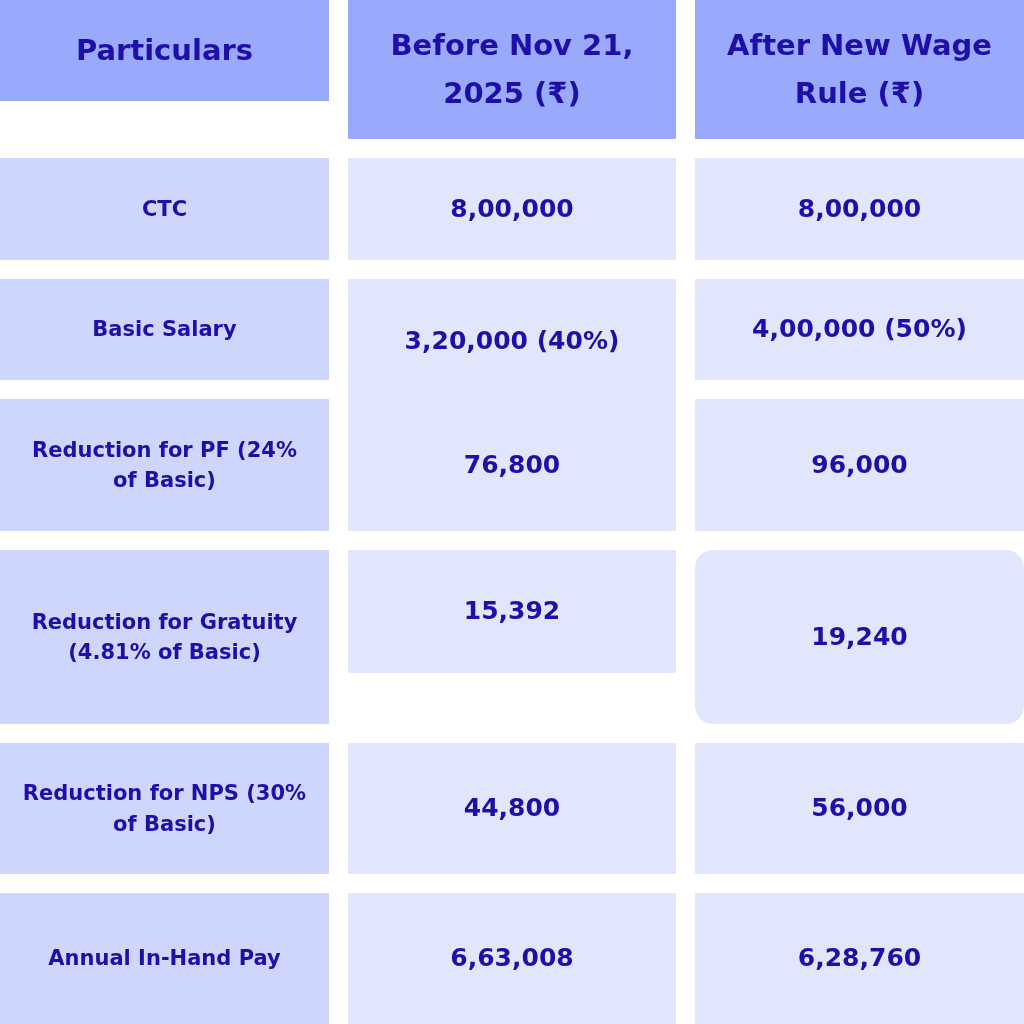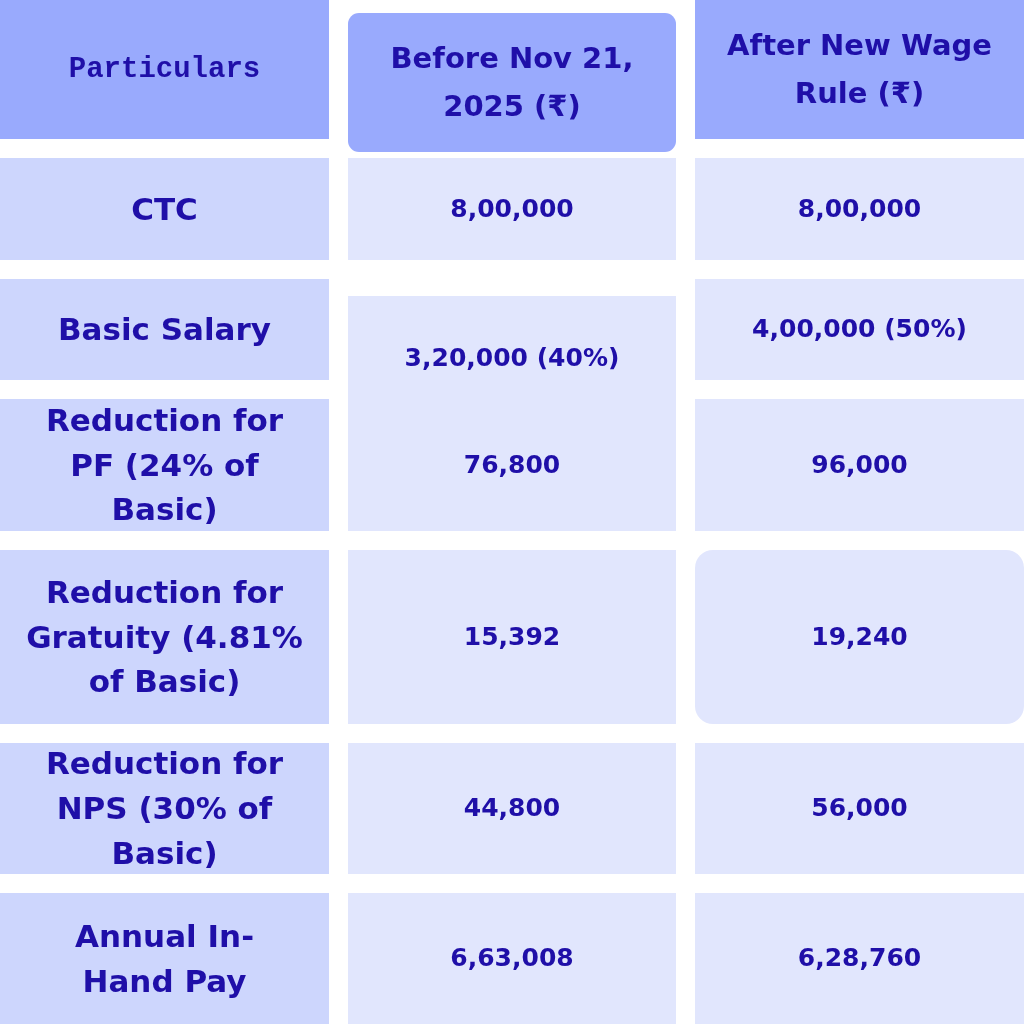--- a/index.html
+++ b/index.html
@@ -1,47 +1,47 @@
 <!DOCTYPE html>
 <html><head>
 <meta charset="utf-8">
 <style>
   html, body { margin:0; padding:0; background:#ffffff; }
   body { width:1024px; height:1024px; overflow:hidden; position:relative; font-family:"DejaVu Sans", sans-serif; }
   .cell { position:absolute; display:flex; align-items:center; justify-content:center; text-align:center; color:#1f0fa8; font-weight:bold; box-sizing:border-box; padding:0 14px; line-height:1.45; }
   .hdr { background:#99aafd; font-size:29px; line-height:1.65; }
-  .c1 { background:#cdd6fd; font-size:31px; }
+  .c1 { background:#cdd6fd; font-size:21px; }
   .cv { background:#e1e6fd; font-size:25px; }
   .col1 { left:0; width:329px; }
   .col2 { left:348px; width:328px; }
   .col3 { left:695px; width:329px; }
 </style>
 </head>
 <body>
 
 <div>
 
-  <div class="cell hdr col1" style="top:0;height:139px;font-family:Liberation Mono, monospace;">Particulars</div>
-  <div class="cell hdr col2" style="top:13px;height:139px;padding:13px 40px;border-radius:11px;">Before Nov 21, 2025 (₹)</div>
+  <div class="cell hdr col1" style="top:0;height:101px;">Particulars</div>
+  <div class="cell hdr col2" style="top:0;height:139px;padding:13px 40px;">Before Nov 21, 2025 (₹)</div>
   <div class="cell hdr col3" style="top:0;height:139px;padding:18px 30px;">After New Wage Rule (₹)</div>
 
   <div class="cell c1 col1" style="top:158px;height:102px;">CTC</div>
   <div class="cell cv col2" style="top:158px;height:102px;">8,00,000</div>
   <div class="cell cv col3" style="top:158px;height:102px;">8,00,000</div>
 
   <div class="cell c1 col1" style="top:279px;height:101px;">Basic Salary</div>
-  <div class="cell cv col2" style="top:279px;height:125px;margin-top:17px;">3,20,000 (40%)</div>
+  <div class="cell cv col2" style="top:279px;height:125px;">3,20,000 (40%)</div>
   <div class="cell cv col3" style="top:279px;height:101px;">4,00,000 (50%)</div>
 
   <div class="cell c1 col1" style="top:399px;height:132px;padding:16px 30px;">Reduction for PF (24% of Basic)</div>
   <div class="cell cv col2" style="top:399px;height:132px;">76,800</div>
   <div class="cell cv col3" style="top:399px;height:132px;">96,000</div>
 
   <div class="cell c1 col1" style="top:550px;height:174px;padding:0 20px;">Reduction for Gratuity (4.81% of Basic)</div>
-  <div class="cell cv col2" style="top:550px;height:174px;">15,392</div>
+  <div class="cell cv col2" style="top:550px;height:123px;">15,392</div>
   <div class="cell cv col3" style="top:550px;height:174px;border-radius:18px;">19,240</div>
 
   <div class="cell c1 col1" style="top:743px;height:131px;padding:0 18px;">Reduction for NPS (30% of Basic)</div>
   <div class="cell cv col2" style="top:743px;height:131px;">44,800</div>
   <div class="cell cv col3" style="top:743px;height:131px;">56,000</div>
 
   <div class="cell c1 col1" style="top:893px;height:131px;padding:0 40px;">Annual In-Hand Pay</div>
   <div class="cell cv col2" style="top:893px;height:131px;">6,63,008</div>
   <div class="cell cv col3" style="top:893px;height:131px;">6,28,760</div>
 </div>

